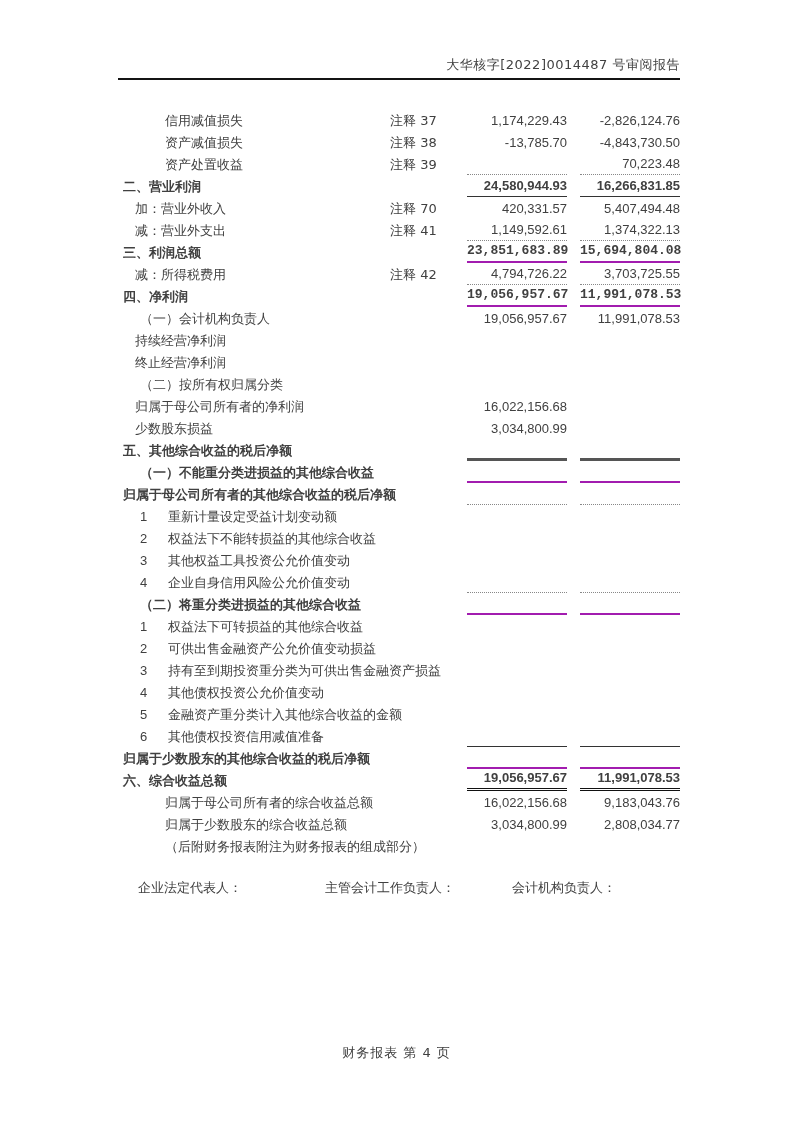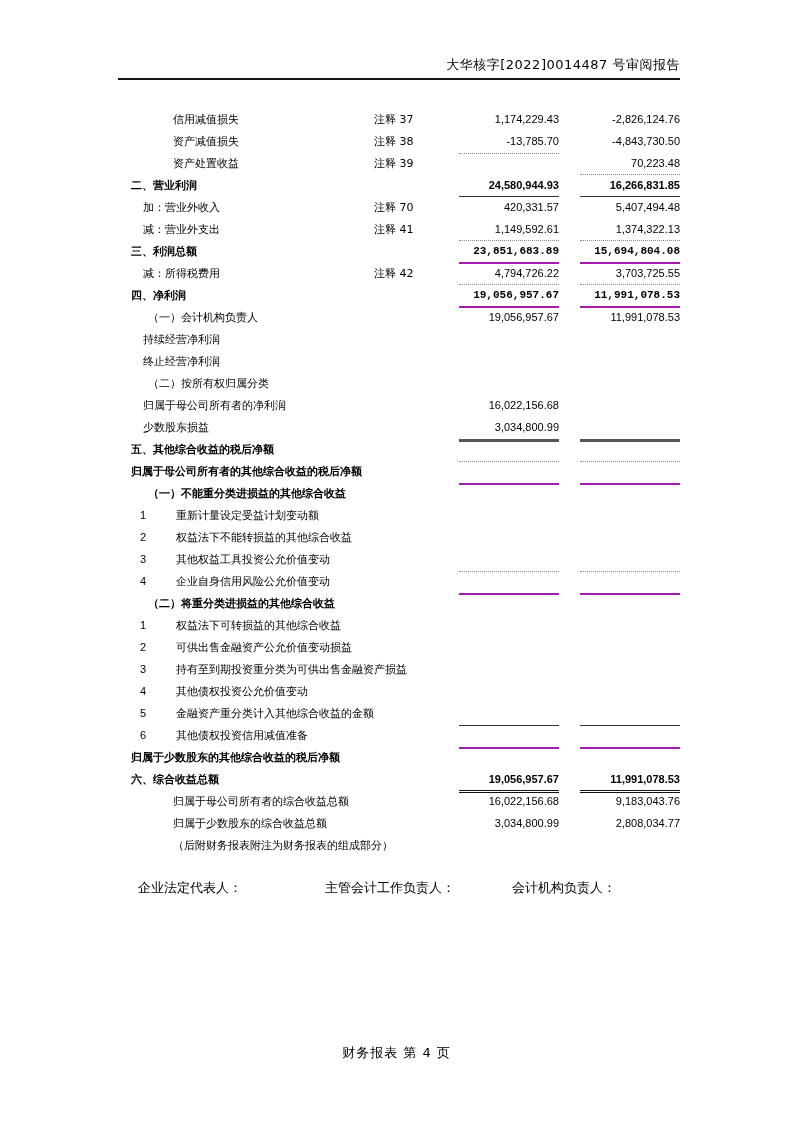--- a/index.html
+++ b/index.html
@@ -2,41 +2,40 @@
 <html><head>
 <meta charset="utf-8">
 <style>
   html,body{margin:0;padding:0;background:#e8e8e8;}
   .page{
     position:relative;
     width:793px;height:1122px;
     margin:0 auto;
     background:#ffffff;
     font-family:"DejaVu Sans","Liberation Sans",sans-serif;
-    color:#000000;
+    color:#404040;
     overflow:hidden;
   }
   .content{
     position:absolute;left:118px;top:56px;width:562px;
   }
   .report-header{
     text-align:right;
     font-size:13px;
     letter-spacing:0.5px;
     padding-bottom:4px;
     border-bottom:2px solid #141414;
   }
   .statement-table{margin-top:29px;}
   .row{
     display:flex;
-    align-items:flex-start;
+    align-items:flex-end;
     height:22px;
     line-height:21px;
-    font-size:11px;
-    gap:8px;
+    font-size:13px;
   }
   .row .num{
     width:0;overflow:hidden;flex:none;
     font-family:"Liberation Sans",sans-serif;
   }
   .row.numbered{padding-left:22px;}
   .row.numbered .num{width:28px;}
   .row .label{
     flex:1;min-width:0;
     white-space:nowrap;overflow:visible;
@@ -193,30 +192,30 @@
     <span class="val v1">3,034,800.99</span>
     <span class="val v2"></span>
   </div>
         <div class="row bold ind0 rule-thickgrey">
     <span class="num"></span>
     <span class="label">五、其他综合收益的税后净额</span>
     <span class="note"></span>
     <span class="val v1"></span>
     <span class="val v2"></span>
   </div>
+        <div class="row bold ind2 rule-thick">
+    <span class="num"></span>
+    <span class="label">（一）不能重分类进损益的其他综合收益</span>
+    <span class="note"></span>
+    <span class="val v1"></span>
+    <span class="val v2"></span>
+  </div>
         <div class="row bold ind0 rule-dotted">
     <span class="num"></span>
     <span class="label">归属于母公司所有者的其他综合收益的税后净额</span>
-    <span class="note"></span>
-    <span class="val v1"></span>
-    <span class="val v2"></span>
-  </div>
-        <div class="row bold ind2 rule-thick">
-    <span class="num"></span>
-    <span class="label">（一）不能重分类进损益的其他综合收益</span>
     <span class="note"></span>
     <span class="val v1"></span>
     <span class="val v2"></span>
   </div>
         <div class="row numbered">
     <span class="num">1</span>
     <span class="label">重新计量设定受益计划变动额</span>
     <span class="note"></span>
     <span class="val v1"></span>
     <span class="val v2"></span>

